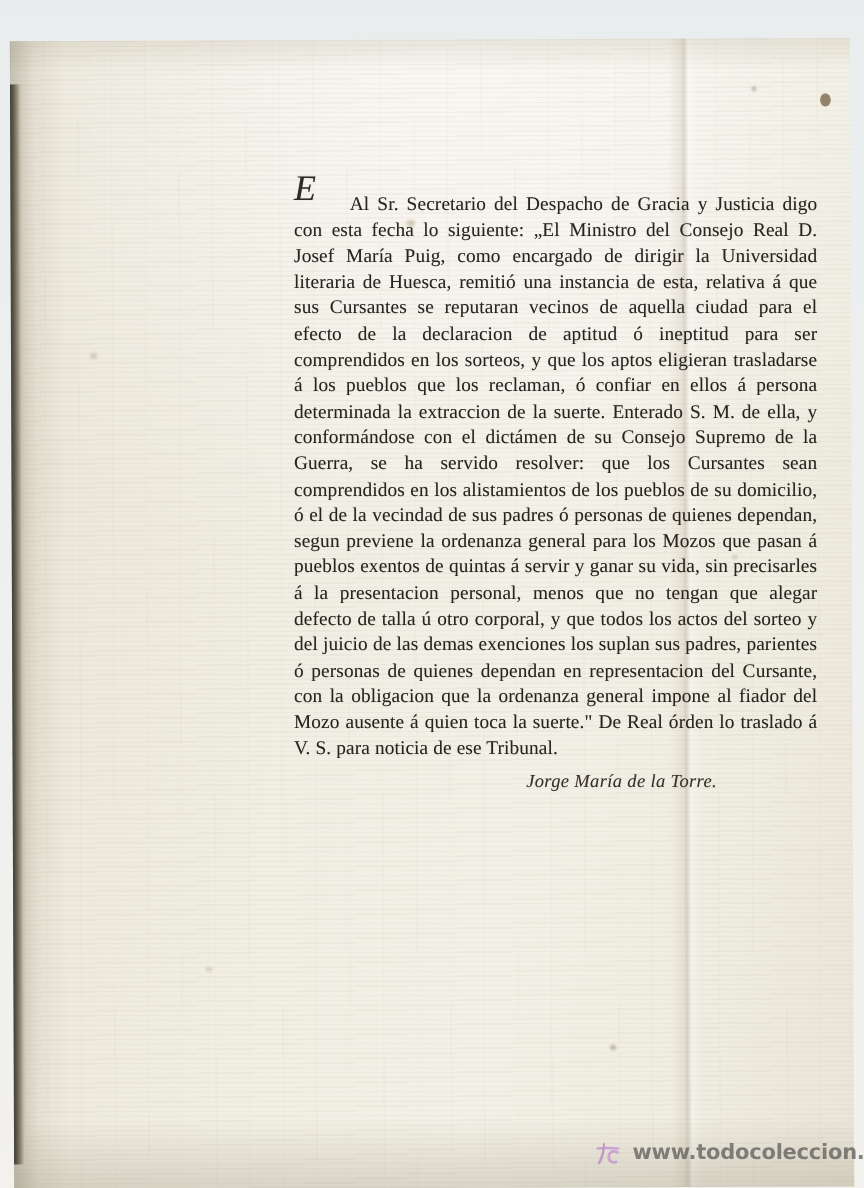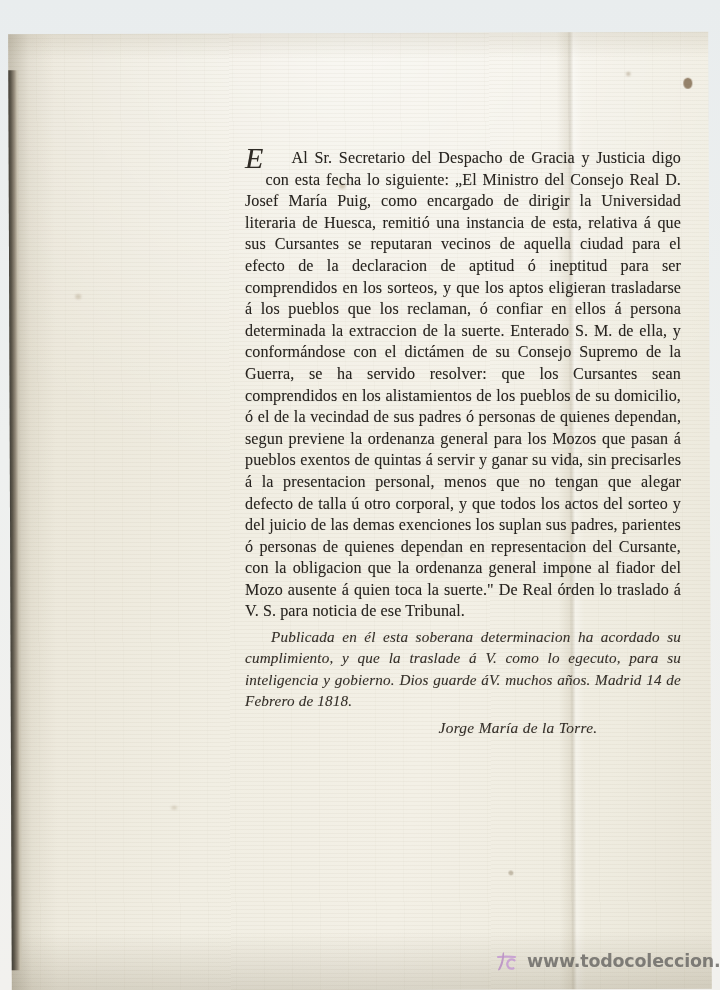--- a/index.html
+++ b/index.html
@@ -149,21 +149,21 @@
     color: #2e2a24;
   }
 
   
   .p-body {
     font-size: 16.1px;
     line-height: 21.6px;
     text-indent: 26px;
     letter-spacing: 0.1px;
     color: #272420;
-    margin-top: 2px;
+    margin-top: 15px;
   }
 
   
   .p-closing {
     font-style: italic;
     font-size: 15.2px;
     line-height: 21.3px;
     text-indent: 26px;
     letter-spacing: 0.15px;
     color: #35302a;
@@ -237,21 +237,20 @@
     <div class="spot" style="left:600px; top:430px; width:5px; height:4px; background:rgba(120,95,55,0.20); filter:blur(1.1px);"></div>
     <div class="spot" style="left:430px; top:520px; width:4px; height:4px; background:rgba(120,95,55,0.18); filter:blur(1.1px);"></div>
   </div>
 
   <div class="text-col">
 
     <p class="para p-opening"><span class="dropcap">E</span></p>
 
     <p class="para p-body">Al Sr. Secretario del Despacho de Gracia y Justicia digo con esta fecha lo siguiente: „El Ministro del Consejo Real D. Josef María Puig, como encargado de dirigir la Universidad literaria de Huesca, remitió una instancia de esta, relativa á que sus Cursantes se reputaran vecinos de aquella ciudad para el efecto de la declaracion de aptitud ó ineptitud para ser comprendidos en los sorteos, y que los aptos eligieran trasladarse á los pueblos que los reclaman, ó confiar en ellos á persona determinada la extraccion de la suerte. Enterado S. M. de ella, y conformándose con el dictámen de su Consejo Supremo de la Guerra, se ha servido resolver: que los Cursantes sean comprendidos en los alistamientos de los pueblos de su domicilio, ó el de la vecindad de sus padres ó personas de quienes dependan, segun previene la ordenanza general para los Mozos que pasan á pueblos exentos de quintas á servir y ganar su vida, sin precisarles á la presentacion personal, menos que no tengan que alegar defecto de talla ú otro corporal, y que todos los actos del sorteo y del juicio de las demas exenciones los suplan sus padres, parientes ó personas de quienes dependan en representacion del Cursante, con la obligacion que la ordenanza general impone al fiador del Mozo ausente á quien toca la suerte." De Real órden lo traslado á V. S. para noticia de ese Tribunal.</p>
 
-    <p class="para p-closing">Publicada en él esta soberana determinacion ha acordado su cumplimiento, y que la traslade á V.    como lo egecuto, para su inteligencia y gobierno. Dios guarde áV. muchos años. Madrid 14 de Febrero de 1818.</p>
 
     <div class="signature">Jorge María de la Torre.</div>
   </div>
 
   <div class="watermark">
     <div class="wm-logo">
       <svg viewBox="0 0 26 26" width="26" height="26" aria-hidden="true">
         <path d="M4 9 C9 8.5, 15 8.5, 21 9" stroke="#c79fd2" stroke-width="2.1" fill="none" stroke-linecap="round"></path>
         <path d="M10 4 C10.5 10, 9 17, 6.5 21 C5 23.4, 3.2 22.6, 4.6 20.2 C6.6 16.8, 8.2 11, 8.6 5.2 Z" fill="#b98fc4" opacity="0.95"></path>
         <path d="M20.5 12.4 C18 10.6, 14.2 11.4, 13.4 15 C12.6 18.8, 15.6 21.6, 19.4 20.3" stroke="#c79fd2" stroke-width="2.3" fill="none" stroke-linecap="round"></path>

